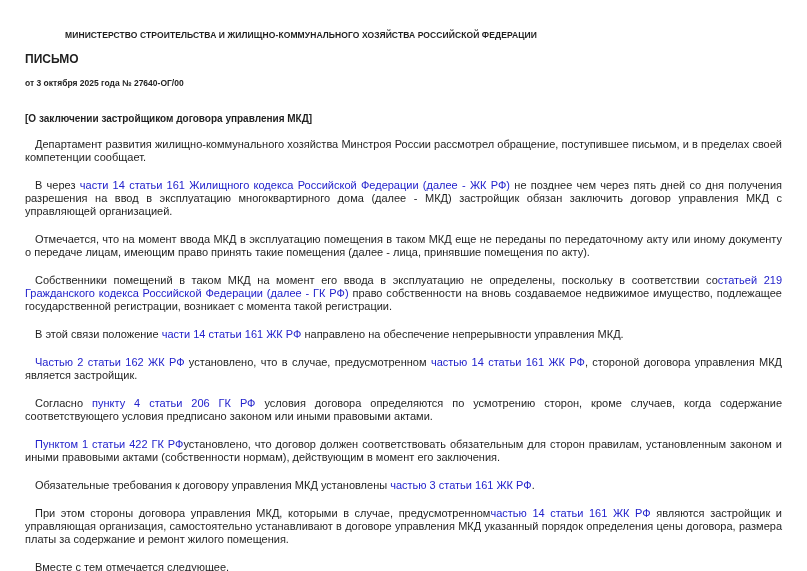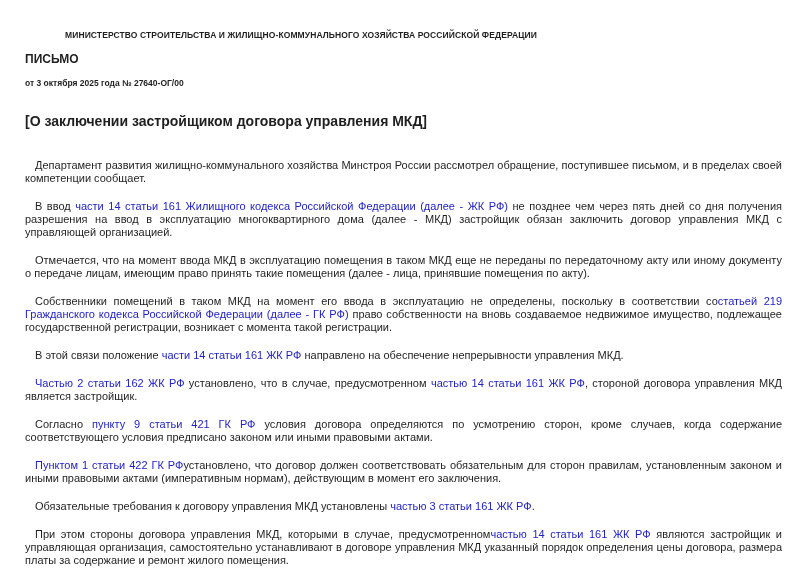--- a/index.html
+++ b/index.html
@@ -10,21 +10,21 @@
     color: #1f1f1f;
     overflow: hidden;
   }
   .doc {
     padding: 30px 25px 0 25px;
   }
   .doc-header { text-align: left; font-weight: bold; }
   .ministry   { font-size: 8.5px; line-height: 11px; margin: 0 40px 11px 40px; letter-spacing: 0.1px; }
   .doc-type   { font-size: 12px; margin-bottom: 12px; }
   .doc-number { font-size: 8.5px; margin-bottom: 25px; }
-  .doc-subject{ font-size: 14px; margin-bottom: 30px; }
+  .doc-subject{ font-size: 10px; margin-bottom: 14px; }
   .doc-body p {
     font-size: 11px;
     line-height: 13px;
     margin: 0 0 15px 0;
     text-align: justify;
     text-indent: 10px;
   }
   .doc-body a.ref {
     color: #2222cc;
     text-decoration: none;
@@ -36,24 +36,24 @@
 
 <div class="doc">
   <div class="doc-header">
     <div class="ministry">МИНИСТЕРСТВО СТРОИТЕЛЬСТВА И ЖИЛИЩНО-КОММУНАЛЬНОГО ХОЗЯЙСТВА РОССИЙСКОЙ ФЕДЕРАЦИИ</div>
     <div class="doc-type">ПИСЬМО</div>
     <div class="doc-number">от 3 октября 2025 года № 27640-ОГ/00</div>
     <div class="doc-subject">[О заключении застройщиком договора управления МКД]</div>
   </div>
   <div class="doc-body" id="doc-body">
       <p><span>Департамент развития жилищно-коммунального хозяйства Минстроя России рассмотрел обращение, поступившее письмом, и в пределах своей компетенции сообщает.</span></p>
-      <p><span>В ввод </span><a class="ref">части 14 статьи 161 Жилищного кодекса Российской Федерации (далее - ЖК РФ)</a><span> не позднее чем через пять дней со дня получения разрешения на ввод в эксплуатацию многоквартирного дома (далее - МКД) застройщик обязан заключить договор управления МКД с управляющей организацией.</span></p>
+      <p><span>В через </span><a class="ref">части 14 статьи 161 Жилищного кодекса Российской Федерации (далее - ЖК РФ)</a><span> не позднее чем через пять дней со дня получения разрешения на ввод в эксплуатацию многоквартирного дома (далее - МКД) застройщик обязан заключить договор управления МКД с управляющей организацией.</span></p>
       <p><span>Отмечается, что на момент ввода МКД в эксплуатацию помещения в таком МКД еще не переданы по передаточному акту или иному документу о передаче лицам, имеющим право принять такие помещения (далее - лица, принявшие помещения по акту).</span></p>
       <p><span>Собственники помещений в таком МКД на момент его ввода в эксплуатацию не определены, поскольку в соответствии со</span><a class="ref">статьей 219 Гражданского кодекса Российской Федерации (далее - ГК РФ)</a><span> право собственности на вновь создаваемое недвижимое имущество, подлежащее государственной регистрации, возникает с момента такой регистрации.</span></p>
       <p><span>В этой связи положение </span><a class="ref">части 14 статьи 161 ЖК РФ</a><span> направлено на обеспечение непрерывности управления МКД.</span></p>
       <p><a class="ref">Частью 2 статьи 162 ЖК РФ</a><span> установлено, что в случае, предусмотренном </span><a class="ref">частью 14 статьи 161 ЖК РФ</a><span>, стороной договора управления МКД является застройщик.</span></p>
-      <p><span>Согласно </span><a class="ref">пункту 9 статьи 421 ГК РФ</a><span> условия договора определяются по усмотрению сторон, кроме случаев, когда содержание соответствующего условия предписано законом или иными правовыми актами.</span></p>
-      <p><a class="ref">Пунктом 1 статьи 422 ГК РФ</a><span>установлено, что договор должен соответствовать обязательным для сторон правилам, установленным законом и иными правовыми актами (императивным нормам), действующим в момент его заключения.</span></p>
+      <p><span>Согласно </span><a class="ref">пункту 4 статьи 206 ГК РФ</a><span> условия договора определяются по усмотрению сторон, кроме случаев, когда содержание соответствующего условия предписано законом или иными правовыми актами.</span></p>
+      <p><a class="ref">Пунктом 1 статьи 422 ГК РФ</a><span>установлено, что договор должен соответствовать обязательным для сторон правилам, установленным законом и иными правовыми актами (собственности нормам), действующим в момент его заключения.</span></p>
       <p><span>Обязательные требования к договору управления МКД установлены </span><a class="ref">частью 3 статьи 161 ЖК РФ</a><span>.</span></p>
       <p><span>При этом стороны договора управления МКД, которыми в случае, предусмотренном</span><a class="ref">частью 14 статьи 161 ЖК РФ</a><span> являются застройщик и управляющая организация, самостоятельно устанавливают в договоре управления МКД указанный порядок определения цены договора, размера платы за содержание и ремонт жилого помещения.</span></p>
       <p><span>Вместе с тем отмечается следующее.</span></p>
     </div>
 </div>
 
 </body></html>

